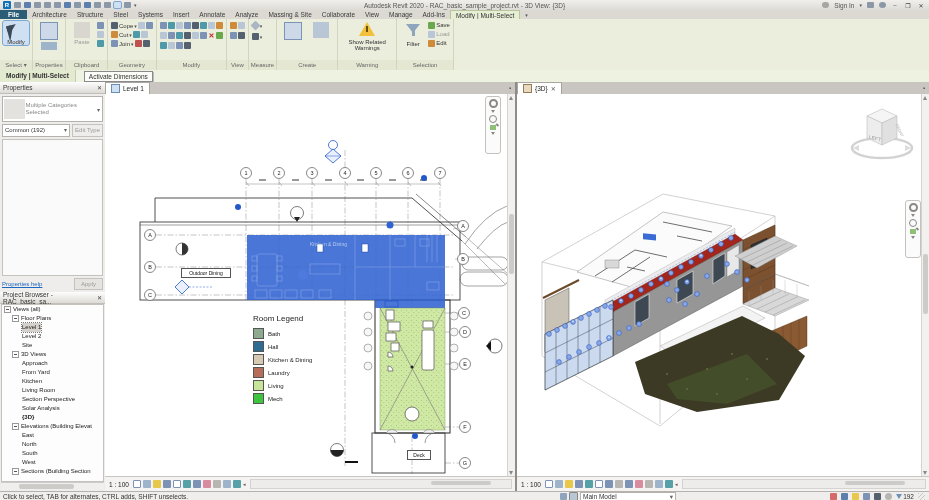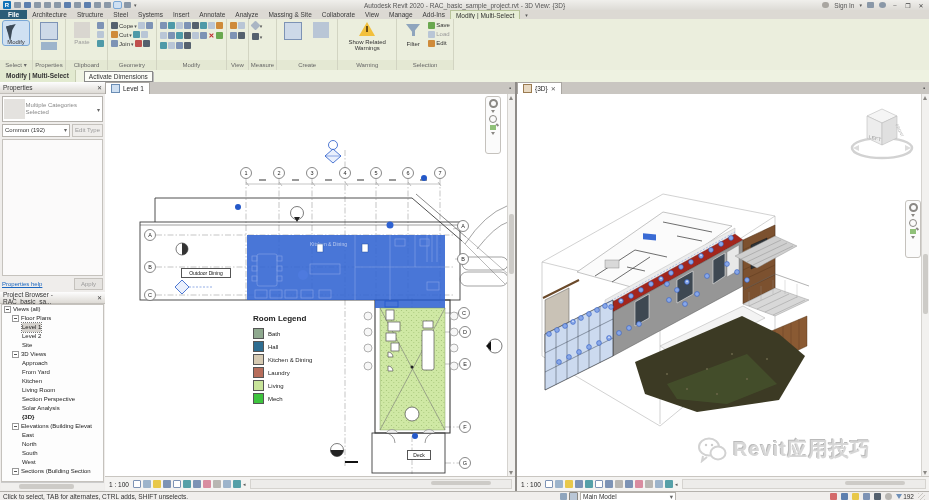--- a/index.html
+++ b/index.html
@@ -98,21 +98,21 @@
   .statusbar{position:absolute;left:0;top:491px;width:929px;height:9px;background:#f0eeec;border-top:1px solid #b5b2ad;font-size:6.5px;display:flex;align-items:center;color:#333;}
   .statusbar .hint{padding-left:3px;white-space:nowrap;}
   .mm{position:absolute;left:560px;display:flex;align-items:center;gap:2px;}
   .mm .combo2{width:90px;border:1px solid #b5b2ad;background:#fff;height:8px;line-height:8px;padding:0 2px;display:flex;}
   .sic{width:7px;height:7px;border-radius:1px;}
   .statR{position:absolute;right:4px;display:flex;align-items:center;gap:4px;}
   .cnt{display:flex;align-items:center;gap:1px;color:#333;}
   .minifunnel{width:0;height:0;border-left:3.5px solid transparent;border-right:3.5px solid transparent;border-top:5px solid #6f90b8;}
   
   .legend{position:absolute;left:148px;top:220px;width:95px;font-size:6px;color:#222;}
-  .legend .lt{font-size:8px;font-weight:bold;margin-bottom:4px;}
+  .legend .lt{font-size:8px;font-weight:normal;margin-bottom:4px;}
   .lrow{display:flex;align-items:center;gap:4px;height:13px;}
   .lsw{width:9px;height:9px;border:1px solid #555;flex:none;}
   .planlab{position:absolute;background:#fff;border:1px solid #555;font-size:5px;line-height:8px;text-align:center;color:#111;}
   .navbar{position:absolute;width:16px;height:58px;background:#fbfbfb;border:1px solid #c5c2bd;border-radius:3px;display:flex;flex-direction:column;align-items:center;gap:2px;padding-top:2px;box-sizing:border-box;}
   .wheel{width:9px;height:9px;border:2px solid #8a8884;border-radius:50%;box-sizing:border-box;}
   .zoomi{width:8px;height:8px;border:1.5px solid #8a8884;border-radius:50%;position:relative;box-sizing:border-box;}
   .zoomi:after{content:"";position:absolute;right:-3px;bottom:-3px;width:3px;height:1.5px;background:#8a8884;transform:rotate(45deg);}
   .greenchip{width:6px;height:5px;background:#8fc078;}
   .tinycaret{width:0;height:0;border-left:2px solid transparent;border-right:2px solid transparent;border-top:3px solid #8a8884;}
   .watermark{position:absolute;left:180px;top:342px;display:flex;align-items:center;gap:6px;color:#d7d7d7;}
@@ -898,30 +898,20 @@
         <text x="40" y="22" font-size="4" fill="#aaaaaa" font-family="Liberation Sans, sans-serif" transform="rotate(65 42 30)">FRONT</text>
       </svg>
       <div class="navbar" style="left:388px;top:106px;">
         <div class="wheel"></div>
         <div class="tinycaret"></div>
         <div class="zoomi"></div>
         <div class="greenchip"></div>
         <div class="tinycaret"></div>
       </div>
       
-      <div class="watermark">
-        <svg width="30" height="26" viewBox="0 0 30 26">
-          <ellipse cx="12" cy="10" rx="10" ry="8.5" fill="none" stroke="#d2d2d2" stroke-width="2"></ellipse>
-          <ellipse cx="21" cy="16" rx="7.5" ry="6.5" fill="#fff" stroke="#d2d2d2" stroke-width="2"></ellipse>
-          <circle cx="9" cy="8" r="1.2" fill="#cccccc"></circle>
-            <circle cx="15" cy="8" r="1.2" fill="#cccccc"></circle>
-          <path d="M6,19 L5,24 L10,20" fill="none" stroke="#d2d2d2" stroke-width="2"></path>
-        </svg>
-        <span class="wm-text">Revit应用技巧</span>
-      </div>
     </div>
     <div class="vscroll">
         <div class="arr up"></div>
         <div class="thumb" style="top:160px;"></div>
         <div class="arr dn"></div>
       </div>
     <div class="vcb">
       <span class="scale">1 : 100</span>
       <div class="vcbi crop"></div>
       <div class="vcbi"></div>

